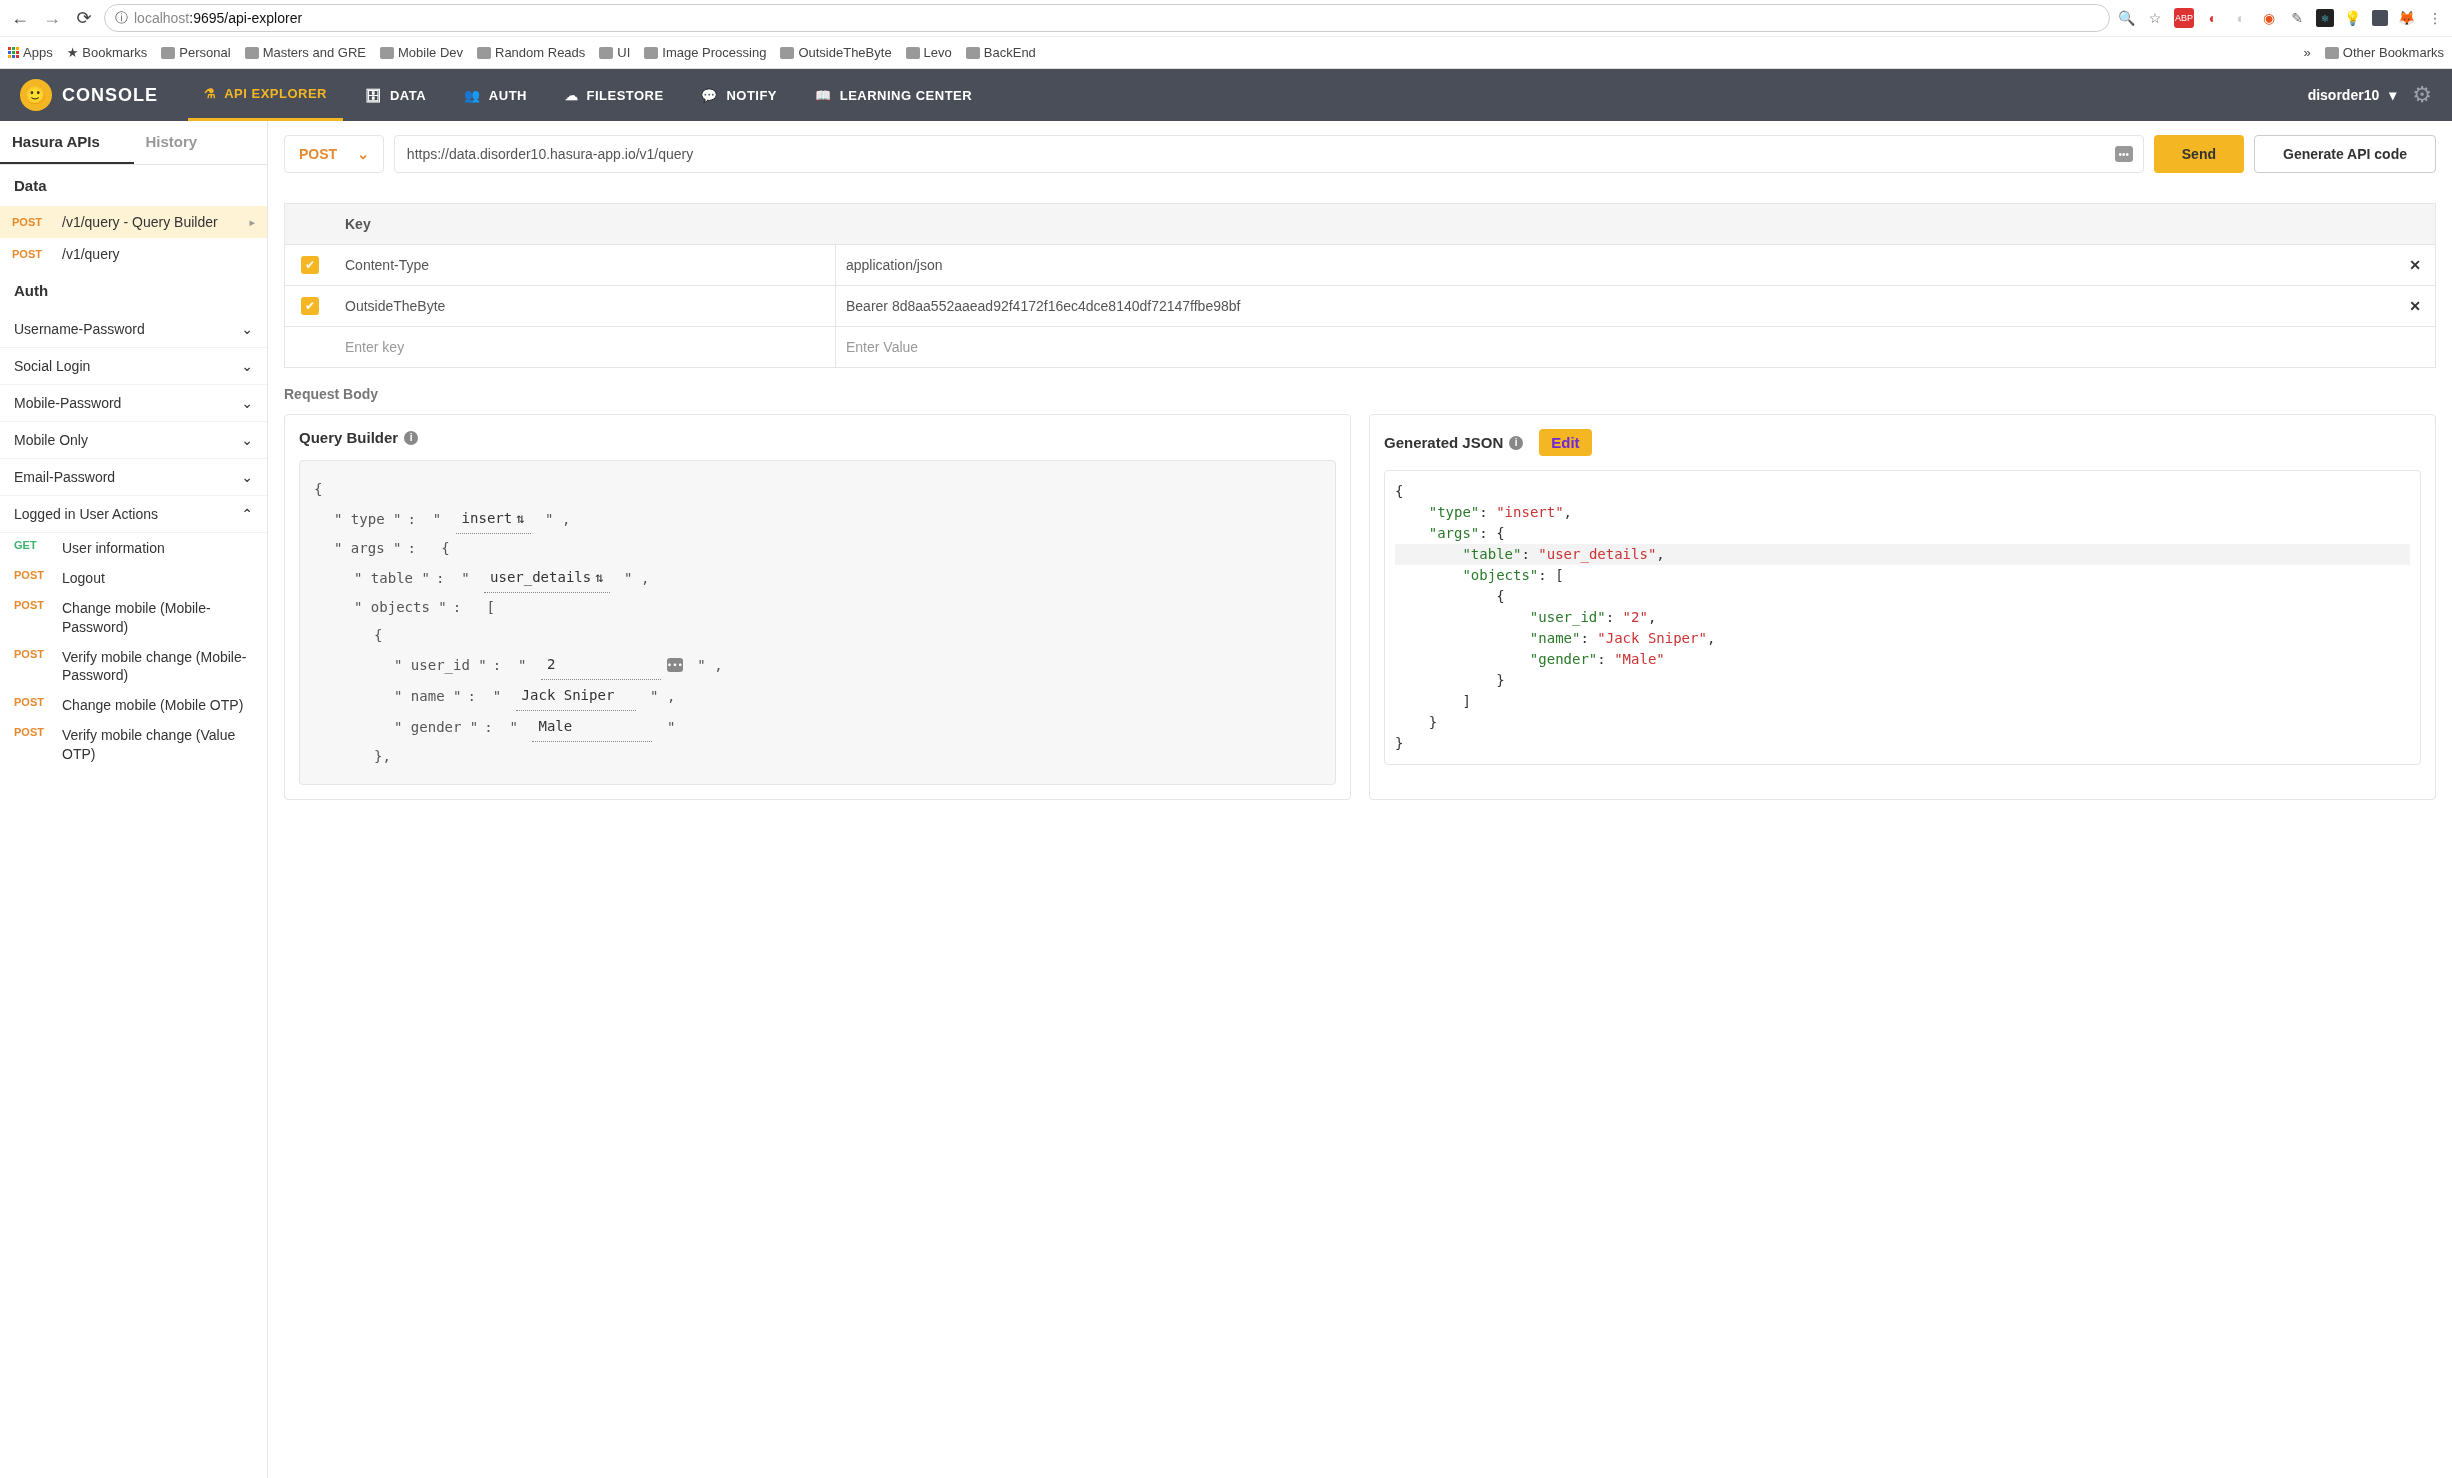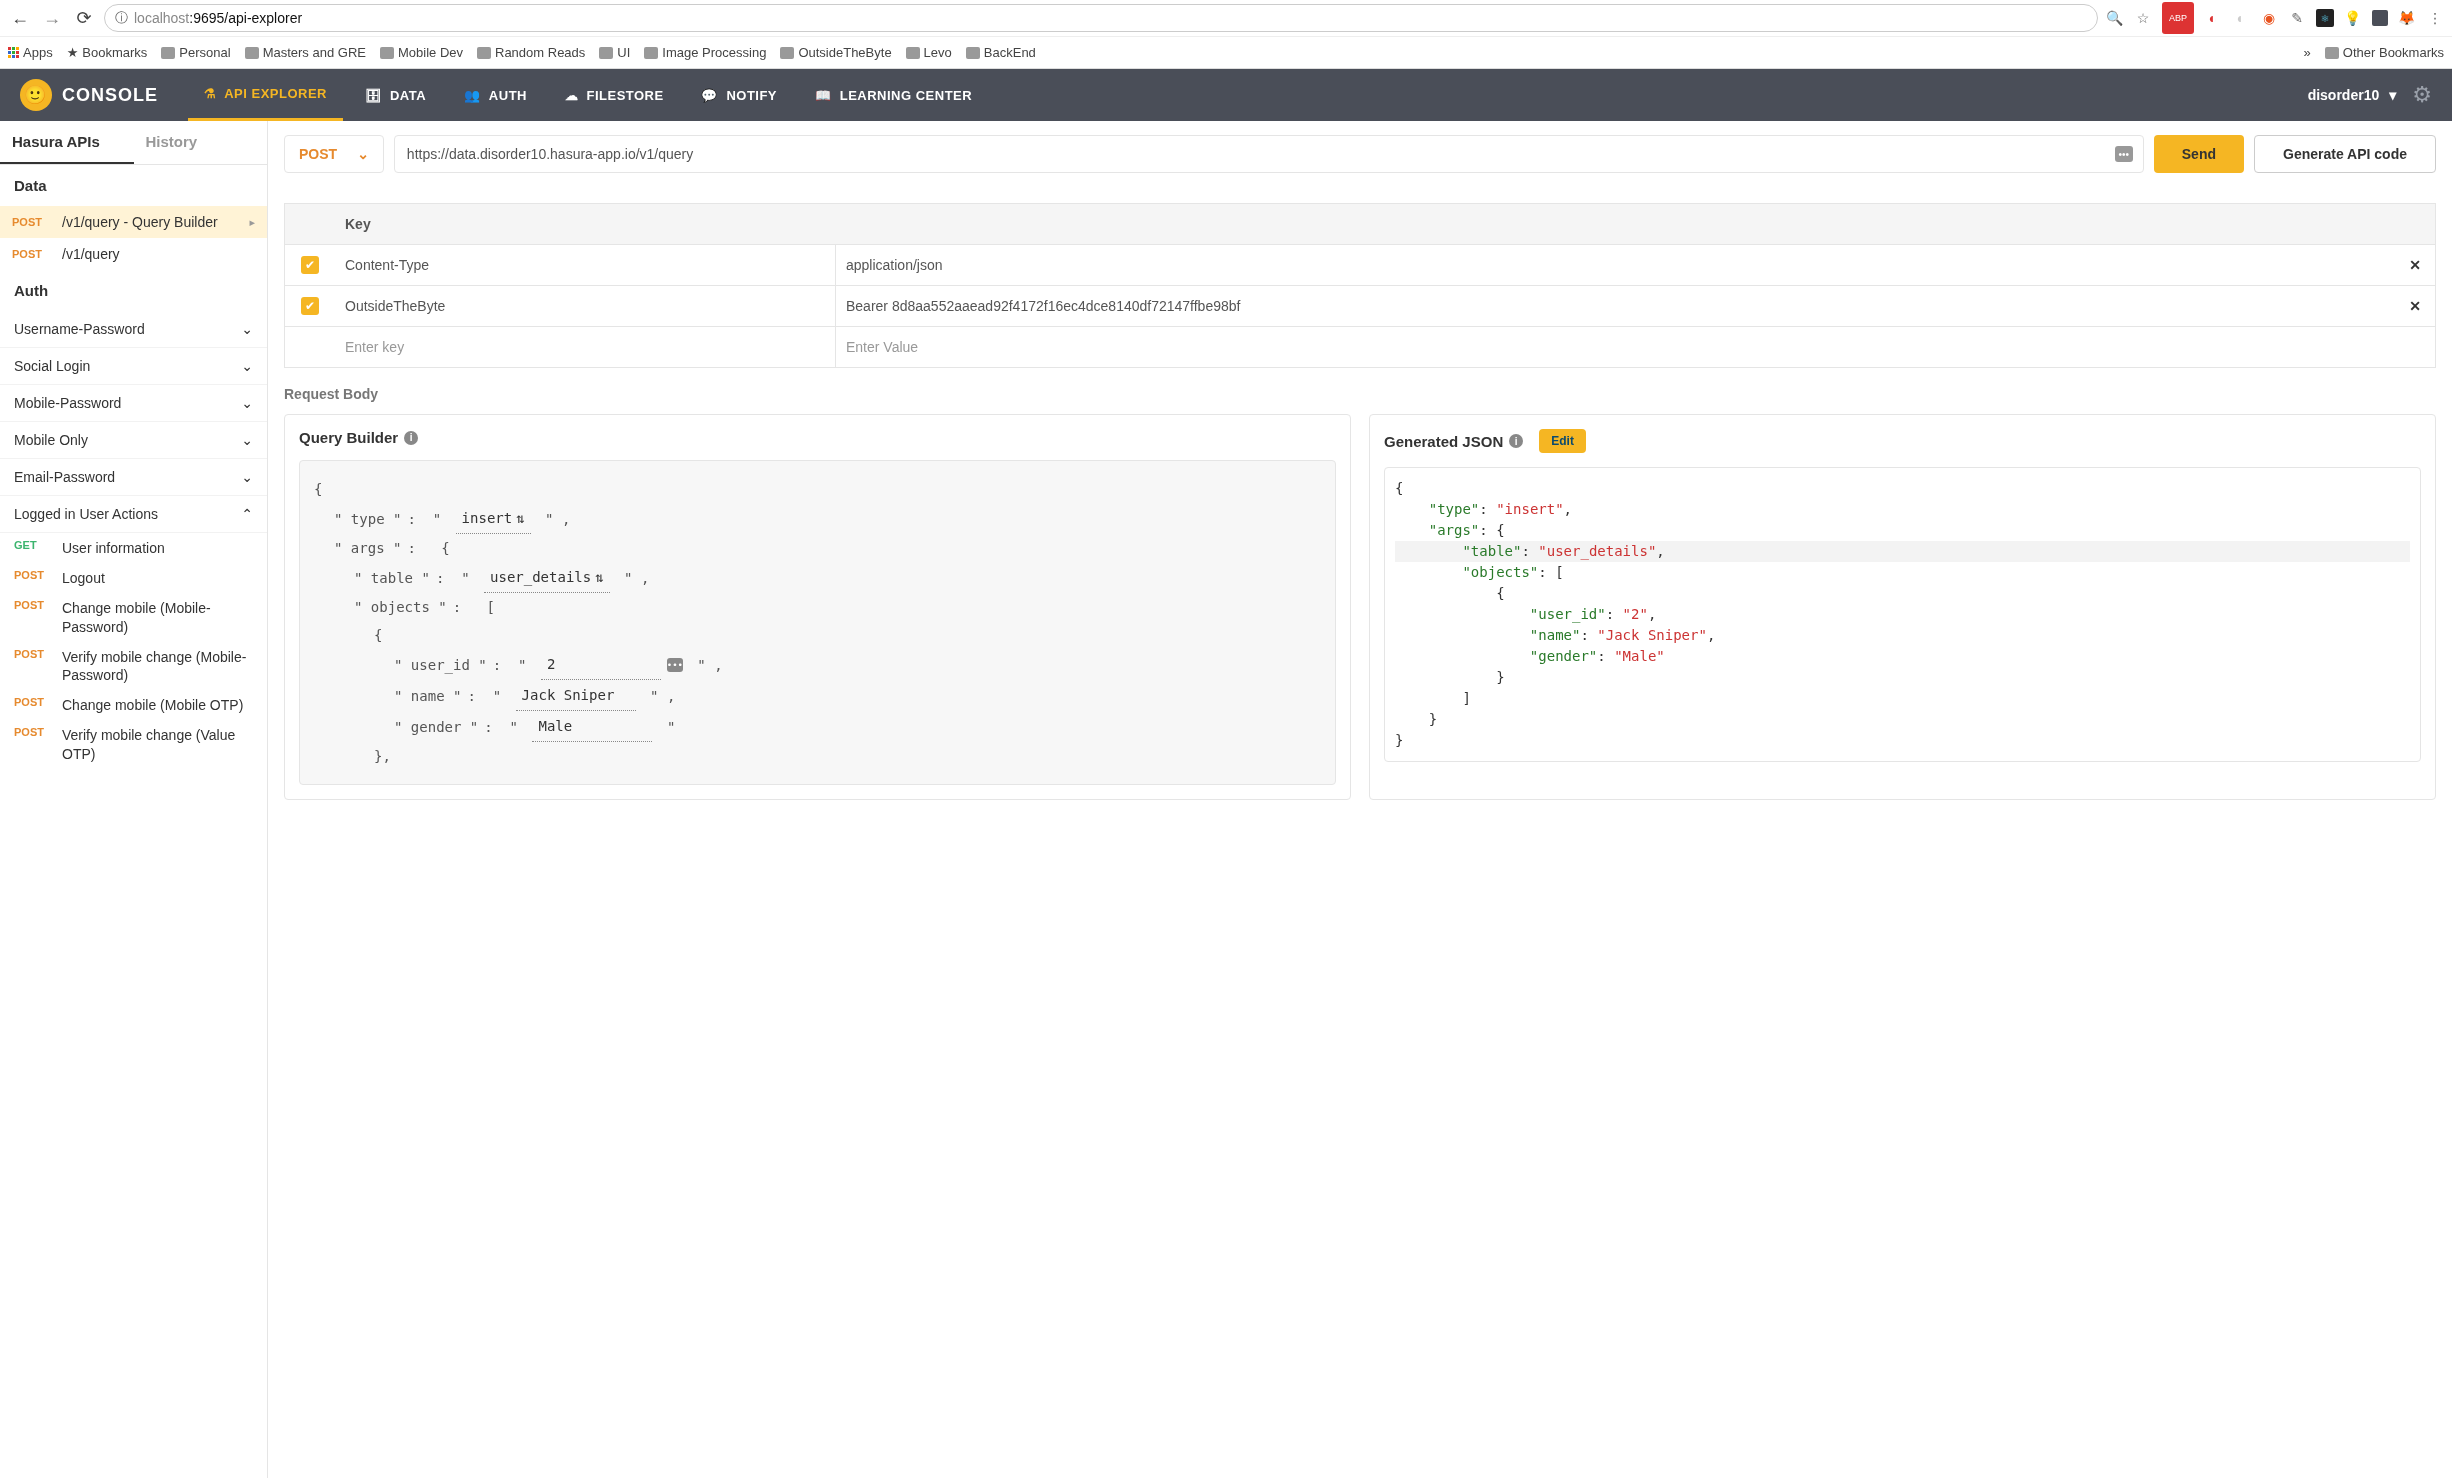--- a/index.html
+++ b/index.html
@@ -75,21 +75,21 @@
 .ht-val { flex: 1; padding: 12px 10px; font-size: 14px; color: #555; border-left: 1px solid #e5e5e5; }
 .ht-del { width: 40px; display: flex; align-items: center; justify-content: center; font-weight: 700; color: #333; cursor: pointer; }
 .ht-input { color: #999; font-style: normal; }
 
 
 .section-label { font-weight: 700; color: #777; margin: 18px 0 12px; font-size: 14px; }
 .panels { display: flex; gap: 18px; }
 .panel { flex: 1; border: 1px solid #e5e5e5; border-radius: 4px; padding: 14px; background: #fff; }
 .panel-title { font-weight: 700; font-size: 15px; color: #333; display: flex; align-items: center; gap: 6px; margin-bottom: 14px; }
 .info-ico { width: 14px; height: 14px; border-radius: 50%; background: #888; color: #fff; font-size: 10px; display: inline-flex; align-items: center; justify-content: center; font-weight: 700; }
-.btn-sm { background: #f5b623; color: #0c4a6e; font-weight: 700; font-size: 12px; padding: 5px 12px; border-radius: 4px; margin-left: 10px; cursor: pointer; }
+.btn-sm { background: #f5b623; color: #6d28d9; font-weight: 700; font-size: 15px; padding: 5px 12px; border-radius: 4px; margin-left: 10px; cursor: pointer; }
 
 
 .qb { background: #f7f7f7; border: 1px solid #e5e5e5; border-radius: 4px; padding: 14px; font-family: ui-monospace, Menlo, monospace; font-size: 14px; color: #555; line-height: 2.0; }
 .qb .line { display: flex; align-items: center; gap: 6px; flex-wrap: wrap; }
 .qb .ind1 { padding-left: 20px; }
 .qb .ind2 { padding-left: 40px; }
 .qb .ind3 { padding-left: 60px; }
 .qb .ind4 { padding-left: 80px; }
 .qb .key { color: #555; }
 .qb .field { border: none; border-bottom: 1px dotted #888; background: transparent; padding: 1px 6px; color: #333; font-family: inherit; font-size: inherit; min-width: 60px; }
@@ -112,21 +112,21 @@
     <span class="nav-btn enabled">⟳</span>
     <div class="addr-bar">
       <span class="proto">ⓘ</span>
       <span class="url">
         <span class="host">localhost</span><span>:9695</span><span>/api-explorer</span>
       </span>
     </div>
     <div class="chrome-icons">
       <span>🔍</span>
       <span>☆</span>
-      <span style="background:#d33;color:#fff;border-radius:3px;font-size:9px;padding:16px">ABP</span>
+      <span style="background:#d33;color:#fff;border-radius:3px;font-size:9px;padding:10px">ABP</span>
       <span style="color:#d33">◐</span>
       <span style="color:#ccc">◐</span>
       <span style="color:#e95420">◉</span>
       <span>✎</span>
       <span style="background:#222;color:#61dafb;border-radius:2px;font-size:10px;padding:1px">⚛</span>
       <span style="color:#ccc">💡</span>
       <span style="background:#4a4e58;border-radius:2px;width:16px;height:16px"></span>
       <span style="color:#e68a2e">🦊</span>
       <span>⋮</span>
     </div>

